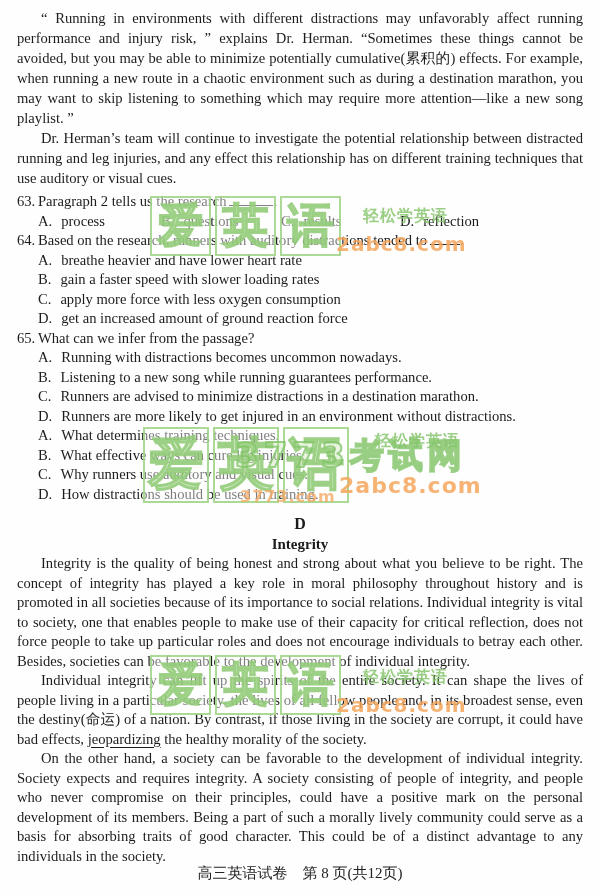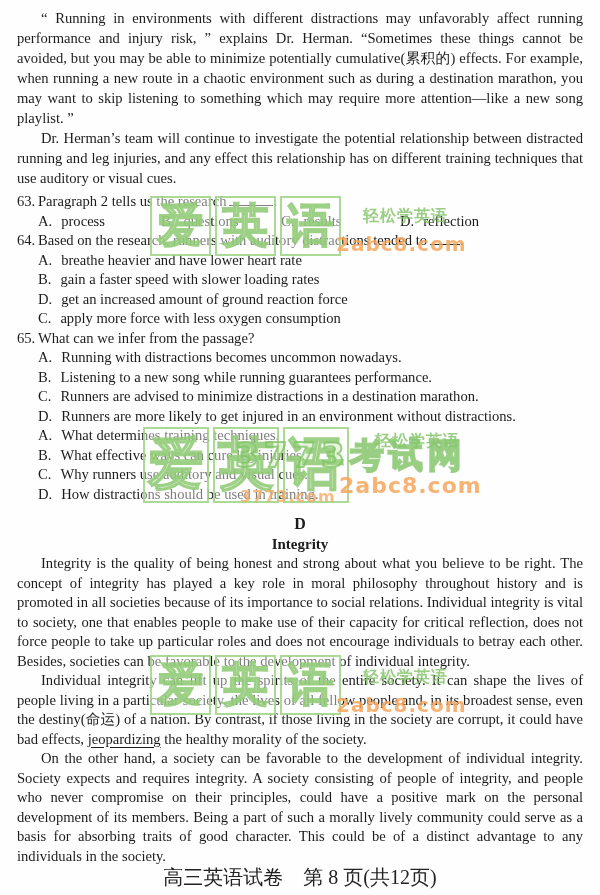--- a/index.html
+++ b/index.html
@@ -40,21 +40,21 @@
   .sec-title{
     text-align:center;font-weight:bold;font-size:15px;line-height:20px;
   }
   .d-para{
     margin:0;text-align:justify;text-indent:24px;
     font-size:14.6px;line-height:19.5px;
   }
   .u-word{text-decoration:underline;text-underline-offset:3px;}
   .footer{
     position:absolute;left:0;right:0;top:864px;z-index:1;
-    text-align:center;font-size:20px;color:#222;
+    text-align:center;font-size:15px;color:#222;
     font-family:"Liberation Serif", serif;
   }
   
   .wm-layer{position:absolute;inset:0;z-index:2;pointer-events:none;}
   .wm-group{position:absolute;}
   .wm-boxes{display:flex;gap:4px;position:absolute;left:0;top:0;}
   .wm-box{
     width:57px;height:56px;
     border:2px solid rgba(158,210,130,0.85);
     background:rgba(255,255,255,0.42);
@@ -147,22 +147,22 @@
             <div class="opt"><span class="opt-label">B.</span><span class="opt-text">questions</span></div>
             <div class="opt"><span class="opt-label">C.</span><span class="opt-text">results</span></div>
             <div class="opt"><span class="opt-label">D.</span><span class="opt-text">reflection</span></div>
           </div>
         </div>
         <div class="question">
           <div class="q-stem-line"><span class="q-num">64.</span><span>Based on the research, runners with auditory distractions tended to</span><span class="blank small"></span><span>.</span></div>
           <div class="opts-stacked">
             <div class="opt"><span class="opt-label">A.</span><span class="opt-text">breathe heavier and have lower heart rate</span></div>
             <div class="opt"><span class="opt-label">B.</span><span class="opt-text">gain a faster speed with slower loading rates</span></div>
+            <div class="opt"><span class="opt-label">C.</span><span class="opt-text">apply more force with less oxygen consumption</span></div>
             <div class="opt"><span class="opt-label">D.</span><span class="opt-text">get an increased amount of ground reaction force</span></div>
-            <div class="opt"><span class="opt-label">C.</span><span class="opt-text">apply more force with less oxygen consumption</span></div>
           </div>
         </div>
         <div class="question">
           <div class="q-stem-line"><span class="q-num">65.</span><span>What can we infer from the passage?</span></div>
           <div class="opts-stacked">
             <div class="opt"><span class="opt-label">A.</span><span class="opt-text">Running with distractions becomes uncommon nowadays.</span></div>
             <div class="opt"><span class="opt-label">B.</span><span class="opt-text">Listening to a new song while running guarantees performance.</span></div>
             <div class="opt"><span class="opt-label">C.</span><span class="opt-text">Runners are advised to minimize distractions in a destination marathon.</span></div>
             <div class="opt"><span class="opt-label">D.</span><span class="opt-text">Runners are more likely to get injured in an environment without distractions.</span></div>
           </div>

